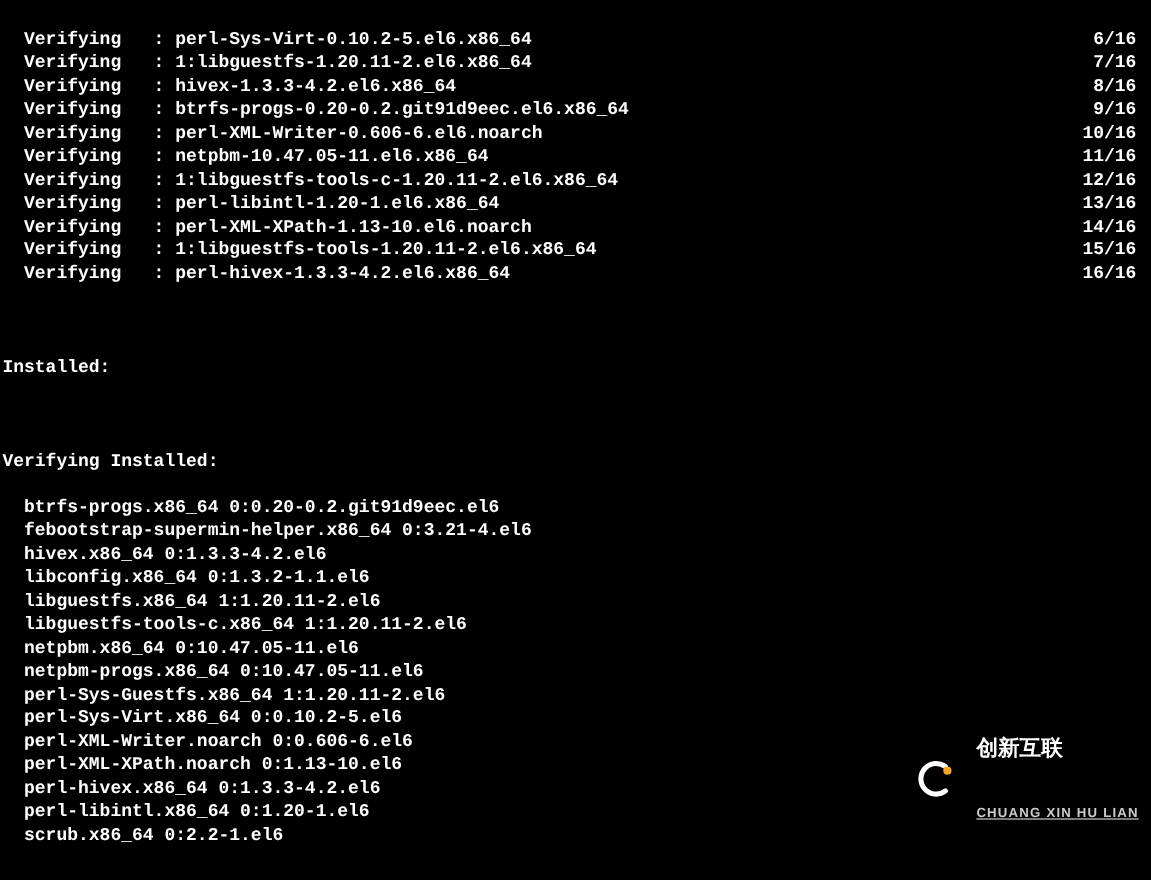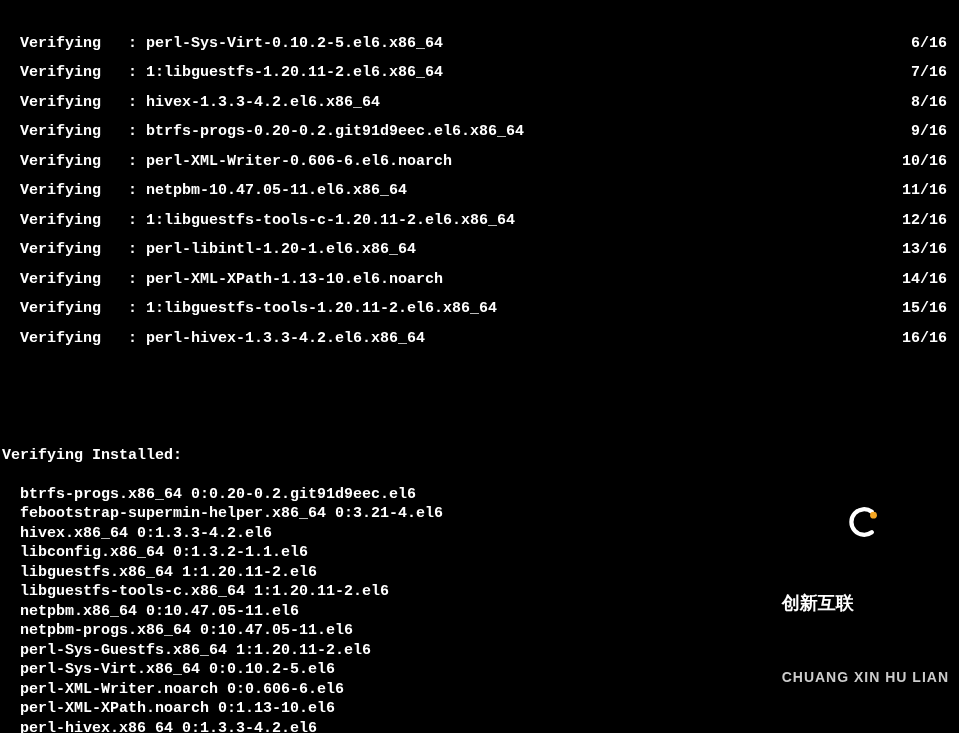--- a/index.html
+++ b/index.html
@@ -19,60 +19,60 @@
     padding: 4px 0 0 2px;
     white-space: pre;
     position: relative;
     height: 100%;
     box-sizing: border-box;
   }
   .verify-line {
     display: flex;
     justify-content: space-between;
     padding-right: 12px;
-    margin-top: 10px;
   }
   .verify-left {
     display: inline-block;
   }
   .logo {
     position: absolute;
     bottom: 10px;
     right: 10px;
     display: flex;
     align-items: center;
     gap: 16px;
     color: #fff;
-    flex-direction: column;
   }
   .logo-icon {
     width: 34px;
     height: 34px;
   }
   .logo-text-main {
     font-family: "Microsoft YaHei", sans-serif;
     font-size: 18px;
     font-weight: bold;
     line-height: 1;
   }
   .logo-text-sub {
     font-family: Arial, sans-serif;
-    font-size: 14px;
+    font-size: 11px;
     letter-spacing: 1px;
     color: #ccc;
     line-height: 1;
-    margin-top: 19px;
+    margin-top: 2px;
+    text-decoration: underline;
   }
 </style>
 </head>
 <body>
 
 <div class="terminal">
 <div id="verify-block"><div class="verify-line"><span class="verify-left">  Verifying   : perl-Sys-Virt-0.10.2-5.el6.x86_64</span><span>6/16</span></div><div class="verify-line"><span class="verify-left">  Verifying   : 1:libguestfs-1.20.11-2.el6.x86_64</span><span>7/16</span></div><div class="verify-line"><span class="verify-left">  Verifying   : hivex-1.3.3-4.2.el6.x86_64</span><span>8/16</span></div><div class="verify-line"><span class="verify-left">  Verifying   : btrfs-progs-0.20-0.2.git91d9eec.el6.x86_64</span><span>9/16</span></div><div class="verify-line"><span class="verify-left">  Verifying   : perl-XML-Writer-0.606-6.el6.noarch</span><span>10/16</span></div><div class="verify-line"><span class="verify-left">  Verifying   : netpbm-10.47.05-11.el6.x86_64</span><span>11/16</span></div><div class="verify-line"><span class="verify-left">  Verifying   : 1:libguestfs-tools-c-1.20.11-2.el6.x86_64</span><span>12/16</span></div><div class="verify-line"><span class="verify-left">  Verifying   : perl-libintl-1.20-1.el6.x86_64</span><span>13/16</span></div><div class="verify-line"><span class="verify-left">  Verifying   : perl-XML-XPath-1.13-10.el6.noarch</span><span>14/16</span></div><div class="verify-line"><span class="verify-left">  Verifying   : 1:libguestfs-tools-1.20.11-2.el6.x86_64</span><span>15/16</span></div><div class="verify-line"><span class="verify-left">  Verifying   : perl-hivex-1.3.3-4.2.el6.x86_64</span><span>16/16</span></div></div>
 <div> </div>
+<div>Installed:</div>
 <div> </div>
 <div>Verifying Installed:</div>
 <div id="dep-block"><div>  btrfs-progs.x86_64 0:0.20-0.2.git91d9eec.el6</div><div>  febootstrap-supermin-helper.x86_64 0:3.21-4.el6</div><div>  hivex.x86_64 0:1.3.3-4.2.el6</div><div>  libconfig.x86_64 0:1.3.2-1.1.el6</div><div>  libguestfs.x86_64 1:1.20.11-2.el6</div><div>  libguestfs-tools-c.x86_64 1:1.20.11-2.el6</div><div>  netpbm.x86_64 0:10.47.05-11.el6</div><div>  netpbm-progs.x86_64 0:10.47.05-11.el6</div><div>  perl-Sys-Guestfs.x86_64 1:1.20.11-2.el6</div><div>  perl-Sys-Virt.x86_64 0:0.10.2-5.el6</div><div>  perl-XML-Writer.noarch 0:0.606-6.el6</div><div>  perl-XML-XPath.noarch 0:1.13-10.el6</div><div>  perl-hivex.x86_64 0:1.3.3-4.2.el6</div><div>  perl-libintl.x86_64 0:1.20-1.el6</div><div>  scrub.x86_64 0:2.2-1.el6</div></div>
 
 
 
 <div class="logo">
   <svg class="logo-icon" viewBox="0 0 40 40">
     <path d="M28 8 A15 15 0 1 0 28 32" stroke="#fff" stroke-width="5" fill="none" stroke-linecap="round"></path>
     <circle cx="30" cy="12" r="4" fill="#f5a623"></circle>

